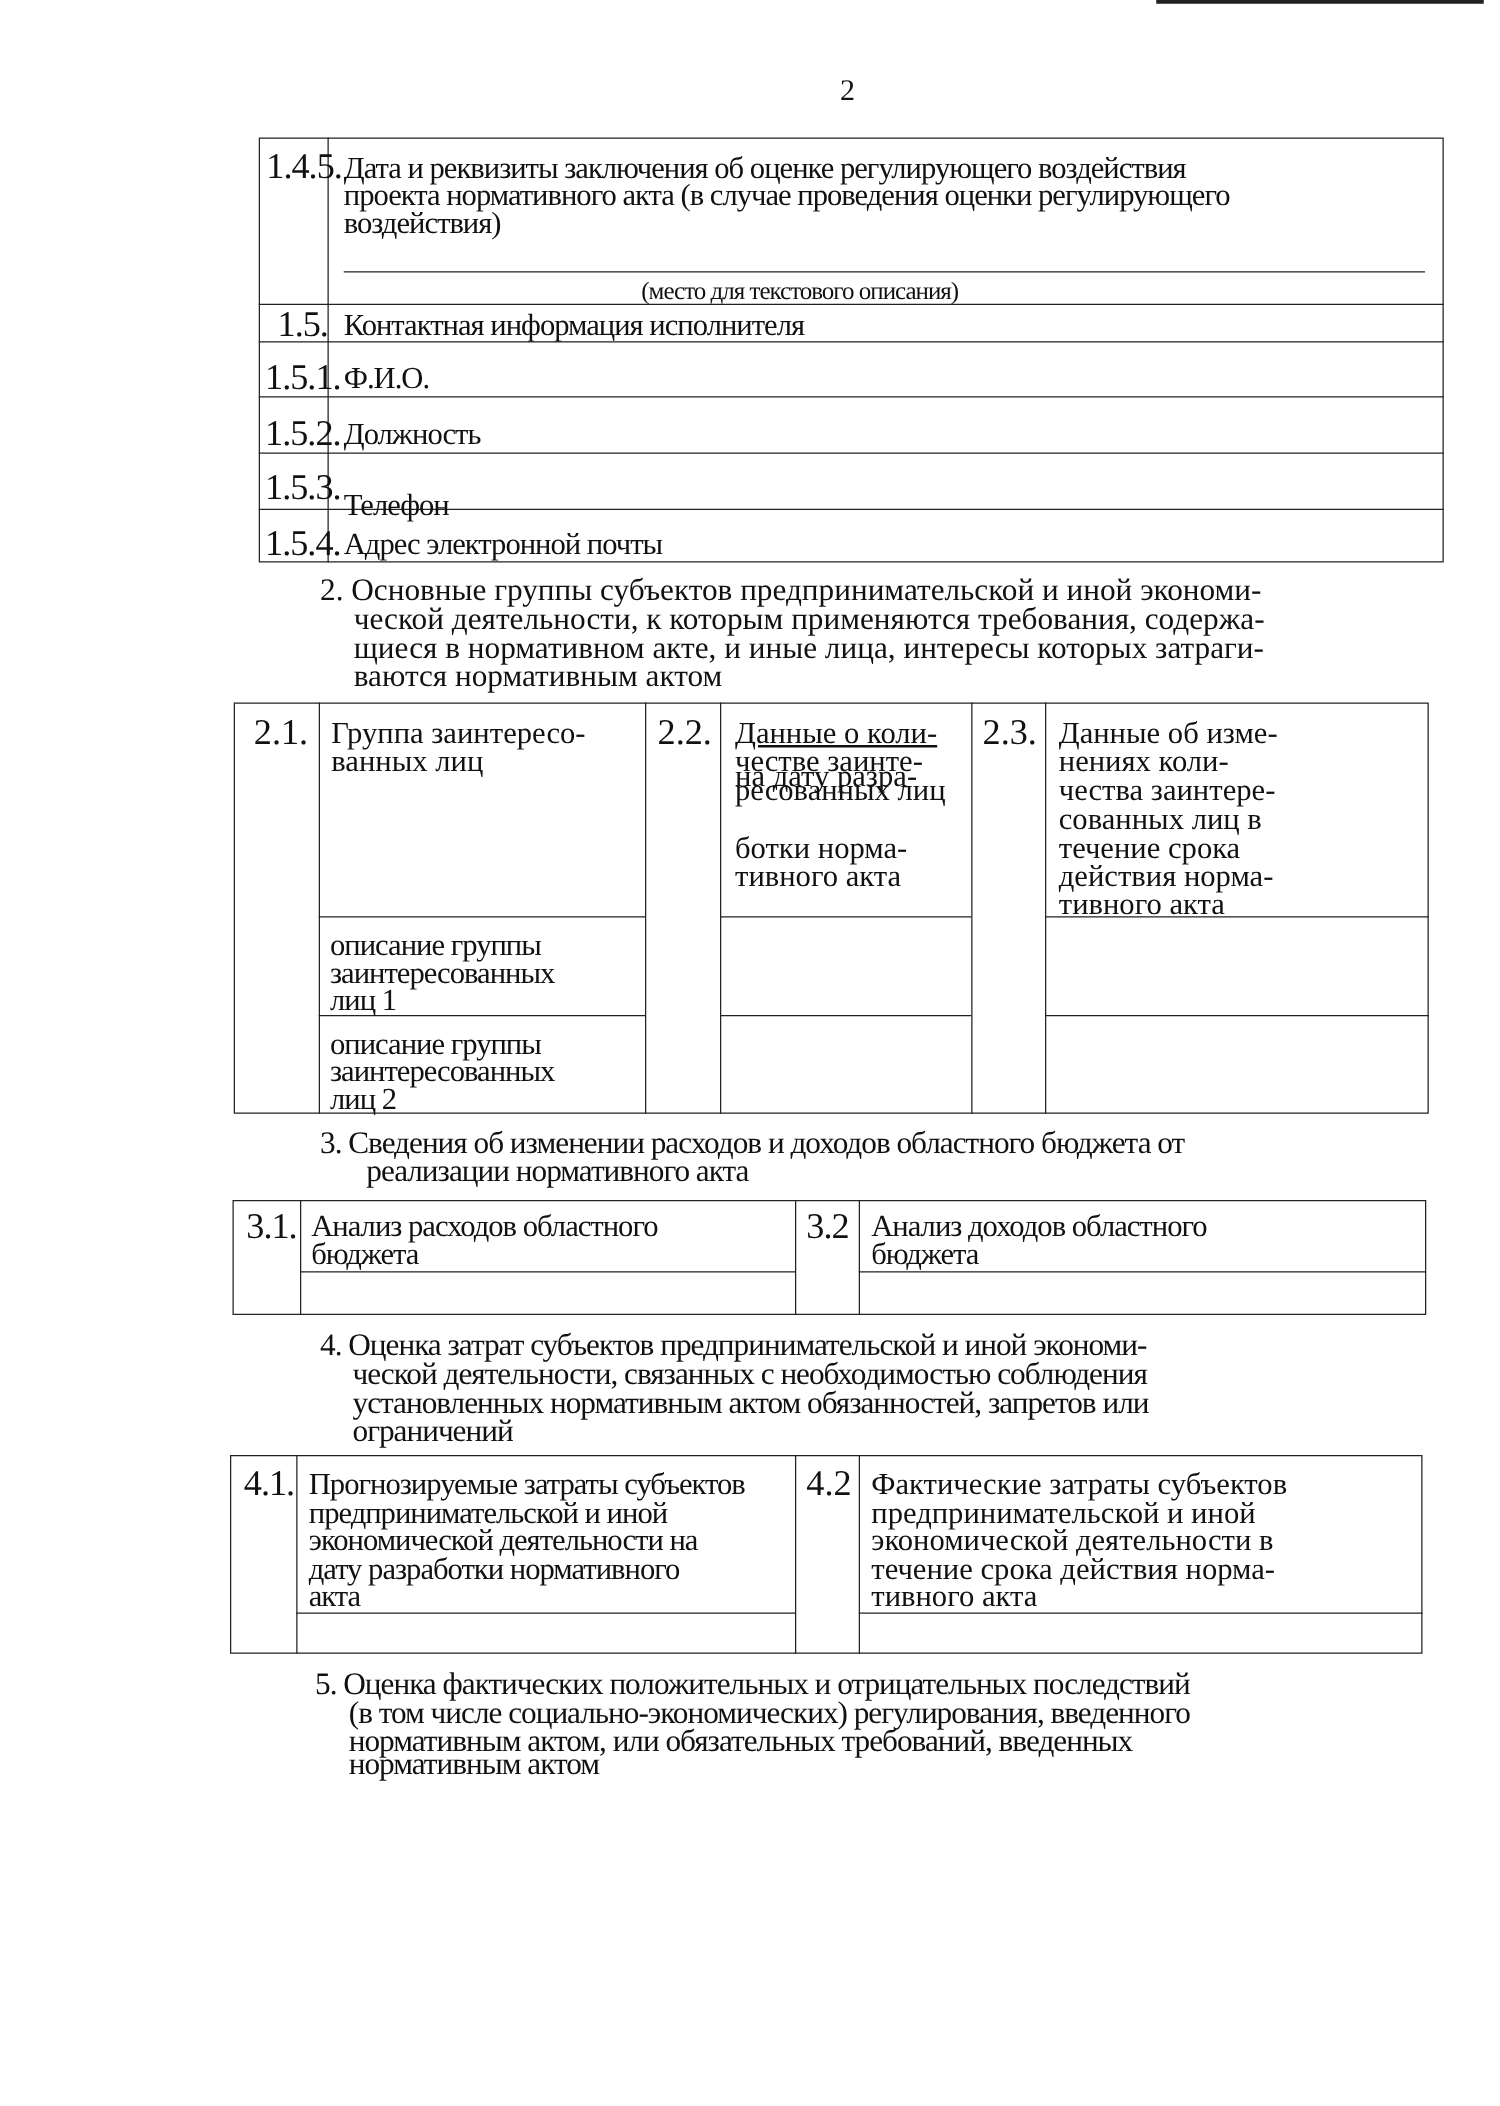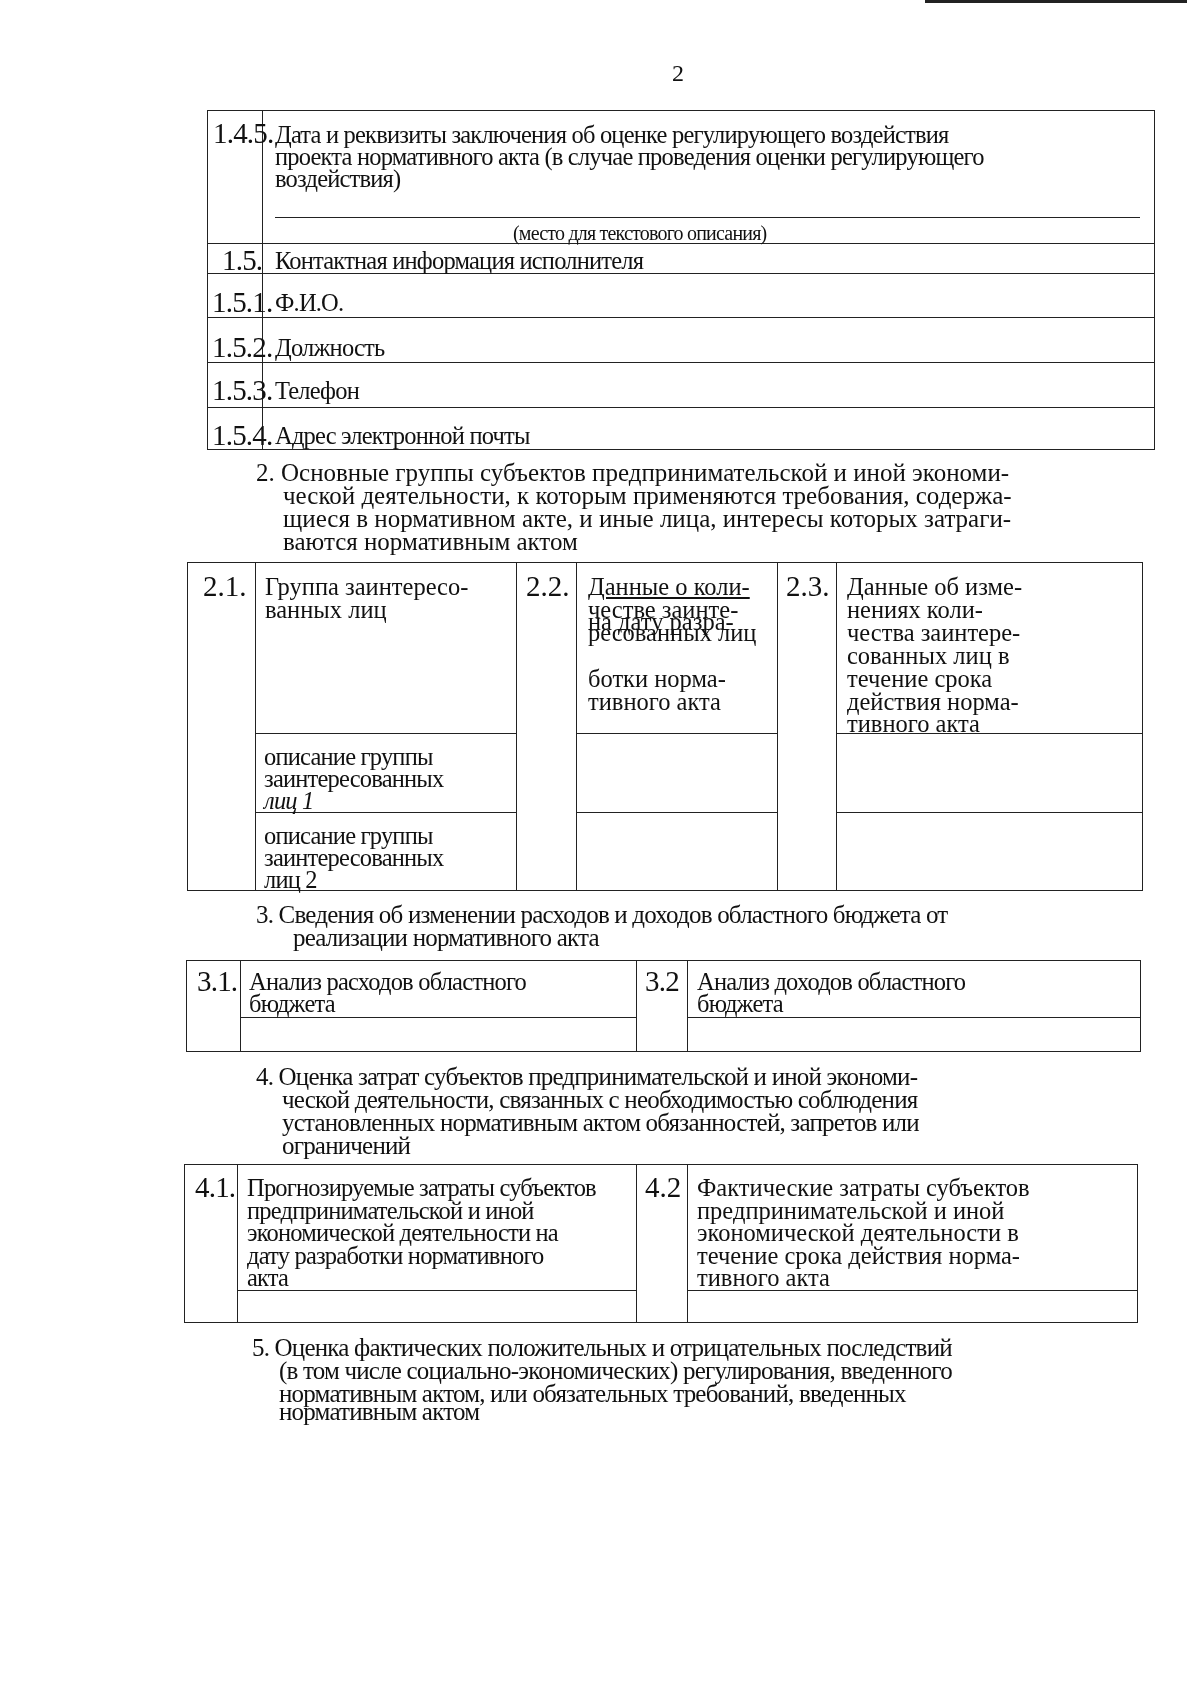--- a/index.html
+++ b/index.html
@@ -42,21 +42,21 @@
   <div class="t cond" style="left:275px;top:167px;">воздействия)</div>
   <div class="t cond small" style="left:513px;top:222px;">(место для текстового описания)</div>
 
   <div class="num cond" style="left:222px;top:249px;">1.5.</div>
   <div class="t cond" style="left:275px;top:249px;">Контактная информация исполнителя</div>
   <div class="num cond" style="left:212px;top:291px;">1.5.1.</div>
   <div class="t cond" style="left:275px;top:291px;">Ф.И.О.</div>
   <div class="num cond" style="left:212px;top:336px;">1.5.2.</div>
   <div class="t cond" style="left:275px;top:336px;">Должность</div>
   <div class="num cond" style="left:212px;top:379px;">1.5.3.</div>
-  <div class="t cond" style="left:275px;top:379px;text-align:right;">Телефон</div>
+  <div class="t cond" style="left:275px;top:393px;text-align:right;">Телефон</div>
   <div class="num cond" style="left:212px;top:424px;">1.5.4.</div>
   <div class="t cond" style="left:275px;top:424px;">Адрес электронной почты</div>
 </div>
 
 <div>
   <div class="para" style="left:256px;top:461px;">2. Основные группы субъектов предпринимательской и иной экономи-</div>
   <div class="para" style="left:283px;top:484px;">ческой деятельности, к которым применяются требования, содержа-</div>
   <div class="para" style="left:283px;top:507px;">щиеся в нормативном акте, и иные лица, интересы которых затраги-</div>
   <div class="para" style="left:283px;top:530px;">ваются нормативным актом</div>
 </div>
@@ -91,21 +91,21 @@
   <div class="t" style="left:847px;top:575px;">Данные об изме-</div>
   <div class="t" style="left:847px;top:598px;">нениях коли-</div>
   <div class="t" style="left:847px;top:621px;">чества заинтере-</div>
   <div class="t" style="left:847px;top:644px;">сованных лиц в</div>
   <div class="t" style="left:847px;top:667px;">течение срока</div>
   <div class="t" style="left:847px;top:690px;">действия норма-</div>
   <div class="t" style="left:847px;top:712px;">тивного акта</div>
 
   <div class="t cond" style="left:264px;top:745px;">описание группы</div>
   <div class="t cond" style="left:264px;top:767px;">заинтересованных</div>
-  <div class="t cond" style="left:264px;top:789px;font-style:italic;">лиц 1</div>
+  <div class="t cond" style="left:264px;top:789px;">лиц 1</div>
   <div class="t cond" style="left:264px;top:824px;">описание группы</div>
   <div class="t cond" style="left:264px;top:846px;">заинтересованных</div>
   <div class="t cond" style="left:264px;top:868px;">лиц 2</div>
 </div>
 
 <div>
   <div class="para cond" style="left:256px;top:903px;">3.  Сведения об изменении расходов и доходов областного бюджета от</div>
   <div class="para cond" style="left:293px;top:926px;">реализации нормативного акта</div>
 </div>
 

